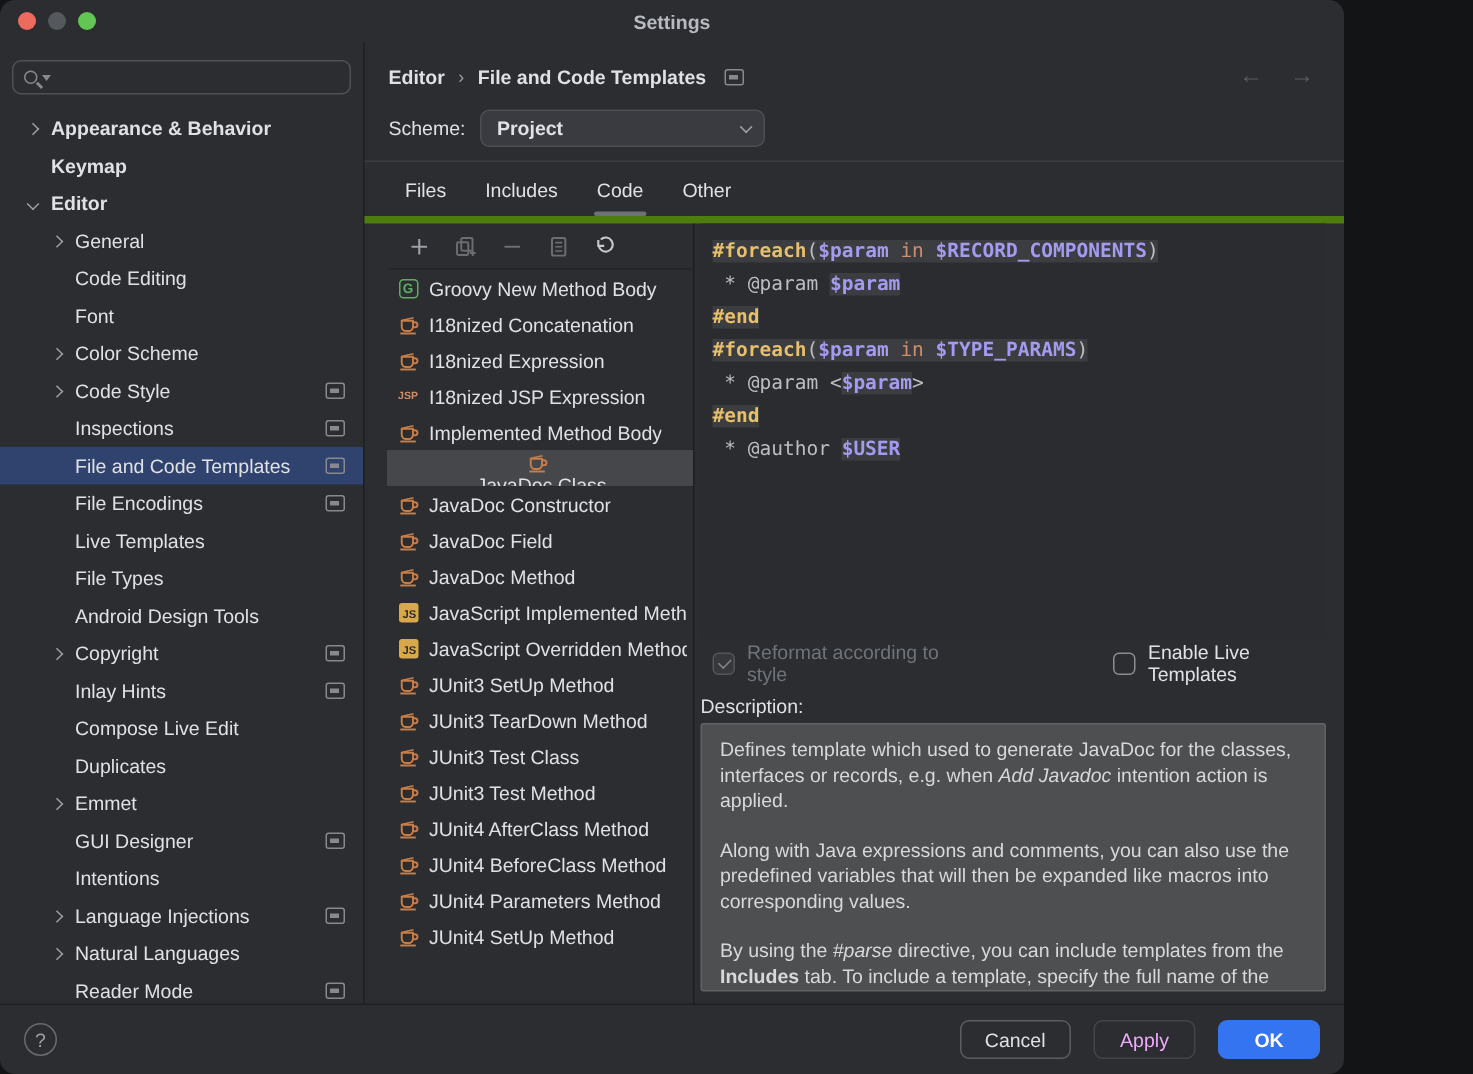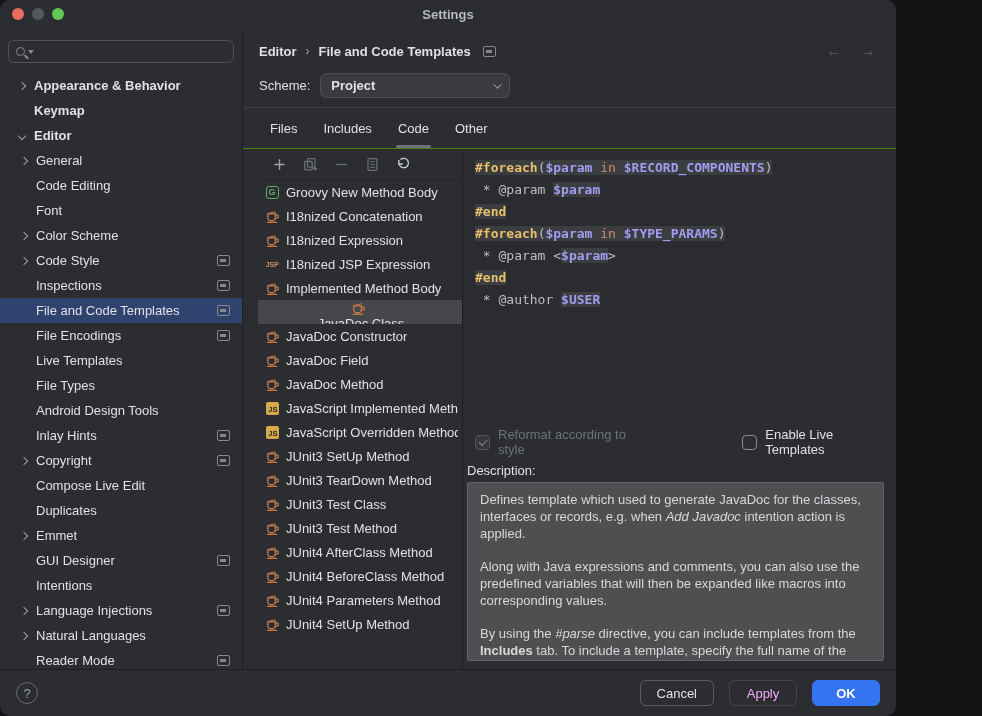--- a/index.html
+++ b/index.html
@@ -19,21 +19,21 @@
   .mag{width:9px;height:9px;border:1.5px solid #87898e;border-radius:50%;position:relative;flex:none;}
   .mag::after{content:"";position:absolute;width:5px;height:1.5px;background:#87898e;
     transform:rotate(45deg);left:7px;top:8px;}
   .mag-caret{width:0;height:0;border-left:3px solid transparent;border-right:3px solid transparent;
     border-top:4px solid #87898e;margin-top:1px;}
   .searchbox input{flex:1;background:transparent;border:none;outline:none;color:#dfe1e5;
     font:13px "Liberation Sans",sans-serif;min-width:0;}
   .tree{flex:1;overflow:hidden;}
   .tree-row{height:25px;display:flex;align-items:center;padding-right:12px;cursor:default;}
   .tree-row.lvl0{padding-left:14px;}
-  .tree-row.lvl1{padding-left:16px;}
+  .tree-row.lvl1{padding-left:30px;}
   .tree-row.selected{background:#2f436e;}
   .chev-box{width:16px;flex:none;display:flex;align-items:center;justify-content:center;}
   .chev{width:6px;height:6px;border-right:1.5px solid #9da0a6;border-bottom:1.5px solid #9da0a6;}
   .chev-r{transform:rotate(-45deg);}
   .chev-d{transform:rotate(45deg);}
   .tree-label{margin-left:4px;white-space:nowrap;}
   .tree-label.b{font-weight:700;}
   .pinbox{margin-left:auto;width:13px;height:11px;border:1px solid #87898e;border-radius:2px;
     position:relative;flex:none;}
   .pinbox::after{content:"";position:absolute;left:2px;top:3px;width:6px;height:3px;background:#87898e;}
@@ -43,21 +43,21 @@
   .crumb{font-weight:700;}
   .crumb-sep{color:#9da0a6;margin:0 9px;font-size:12px;}
   .nav-arrows{margin-left:auto;display:flex;gap:18px;color:#5b5e64;font-size:16px;}
   .scheme-row{height:37px;display:flex;align-items:center;padding:0 16px 6px 16px;}
   .scheme-label{margin-right:10px;}
   .dropdown{width:190px;height:25px;background:#393b40;border:1px solid #4b4e53;border-radius:6px;
     display:flex;align-items:center;padding:0 10px;font-weight:700;}
   .dd-chev{margin-left:auto;width:6px;height:6px;border-right:1.5px solid #9da0a6;
     border-bottom:1.5px solid #9da0a6;transform:rotate(45deg) translateY(-2px);}
   .hsep{height:1px;background:#3c3e42;}
-  .tabs-row{height:41px;display:flex;align-items:stretch;padding-left:14px;border-bottom:1px solid #4d7c0f;}
+  .tabs-row{height:41px;display:flex;align-items:stretch;padding-left:14px;border-bottom:5px solid #4d7c0f;}
   .tab{padding:0 13px;display:flex;align-items:center;position:relative;cursor:default;}
   .tab.active::after{content:"";position:absolute;left:11px;right:11px;bottom:0;height:3px;
     background:#6e7277;border-radius:2px;}
   .work-row{flex:1;display:flex;min-height:0;padding-left:15px;}
   
   .list-panel{width:205px;border-right:1px solid #1e1f22;display:flex;flex-direction:column;flex:none;overflow:hidden;}
   .list-toolbar{height:31px;flex:none;display:flex;align-items:center;gap:15px;padding:0 13px;
     border-bottom:1px solid #232427;}
   .tb-icon{width:16px;height:16px;display:flex;align-items:center;justify-content:center;cursor:default;}
   .list-body{flex:1;overflow:hidden;}
@@ -192,29 +192,29 @@
           </div>
           <div class="tree-row lvl1">
             <span class="chev-box"></span>
             <span class="tree-label">File Types</span>
           </div>
           <div class="tree-row lvl1">
             <span class="chev-box"></span>
             <span class="tree-label">Android Design Tools</span>
           </div>
           <div class="tree-row lvl1">
+            <span class="chev-box">
+              <span class="chev chev-r"></span>
+            </span>
+            <span class="tree-label">Copyright</span>
+            <span class="pinbox"></span>
+          </div>
+          <div class="tree-row lvl1">
             <span class="chev-box"></span>
             <span class="tree-label">Inlay Hints</span>
-            <span class="pinbox"></span>
-          </div>
-          <div class="tree-row lvl1">
-            <span class="chev-box">
-              <span class="chev chev-r"></span>
-            </span>
-            <span class="tree-label">Copyright</span>
             <span class="pinbox"></span>
           </div>
           <div class="tree-row lvl1">
             <span class="chev-box"></span>
             <span class="tree-label">Compose Live Edit</span>
           </div>
           <div class="tree-row lvl1">
             <span class="chev-box"></span>
             <span class="tree-label">Duplicates</span>
           </div>

